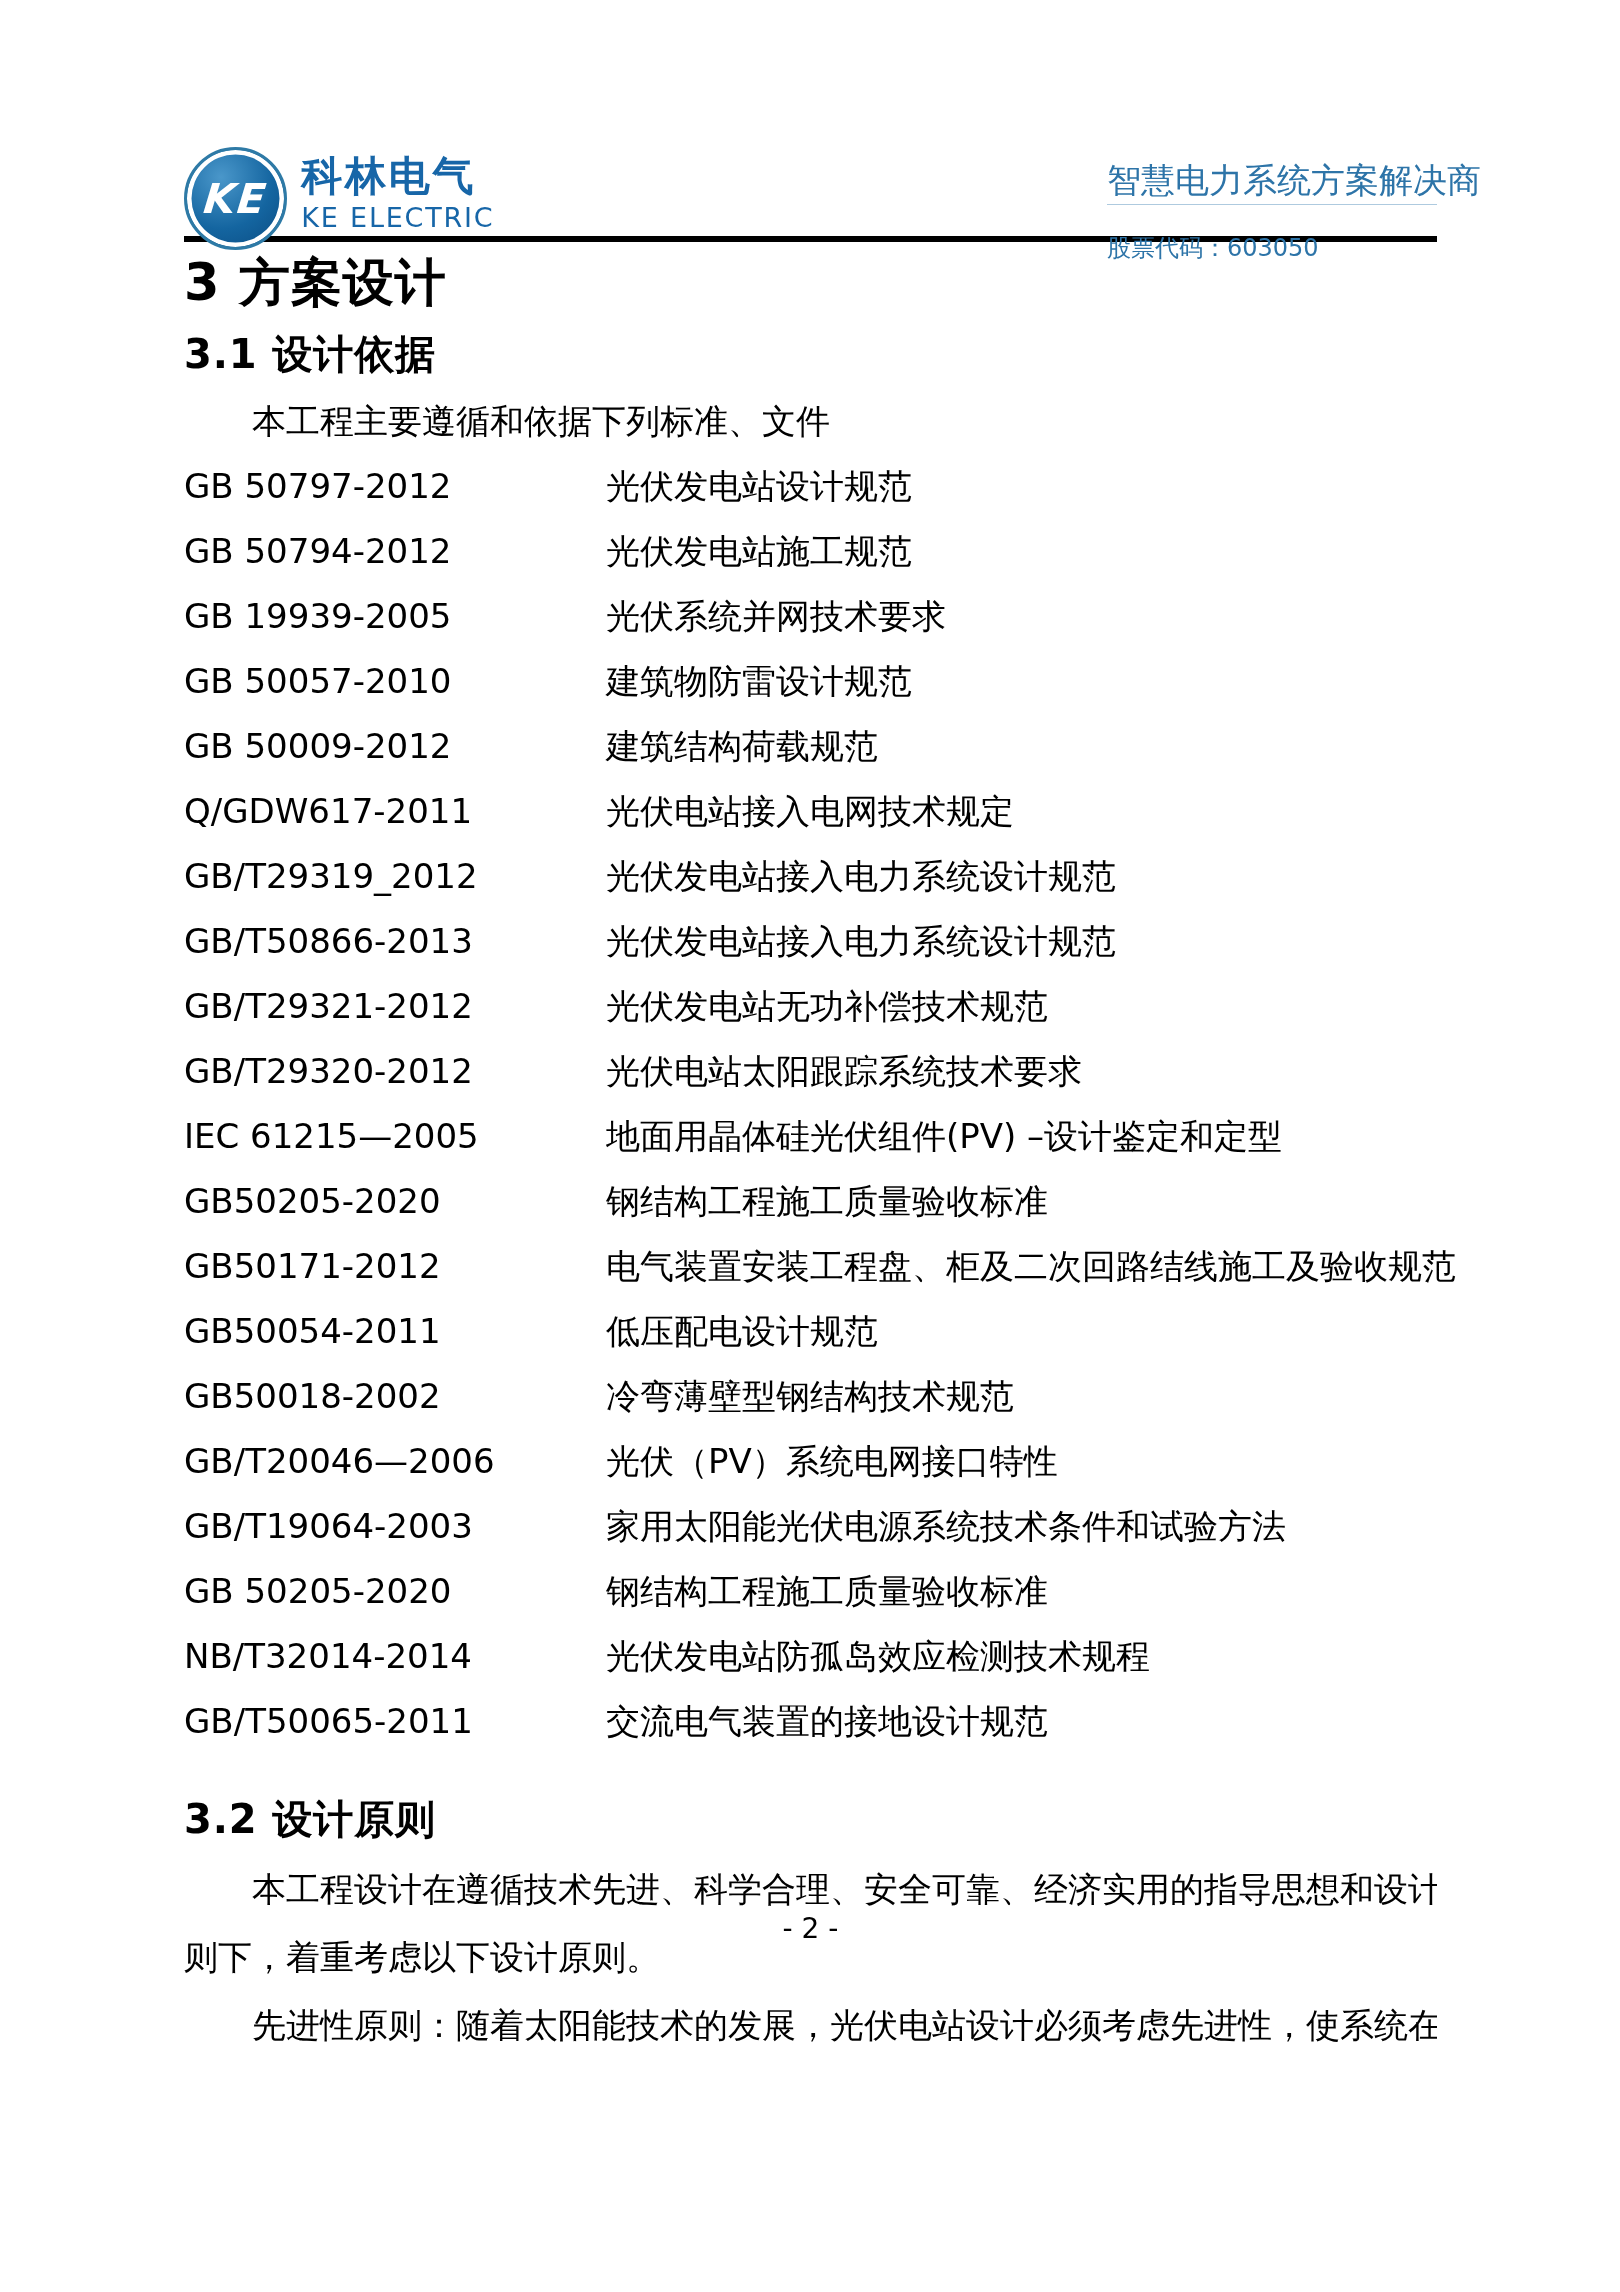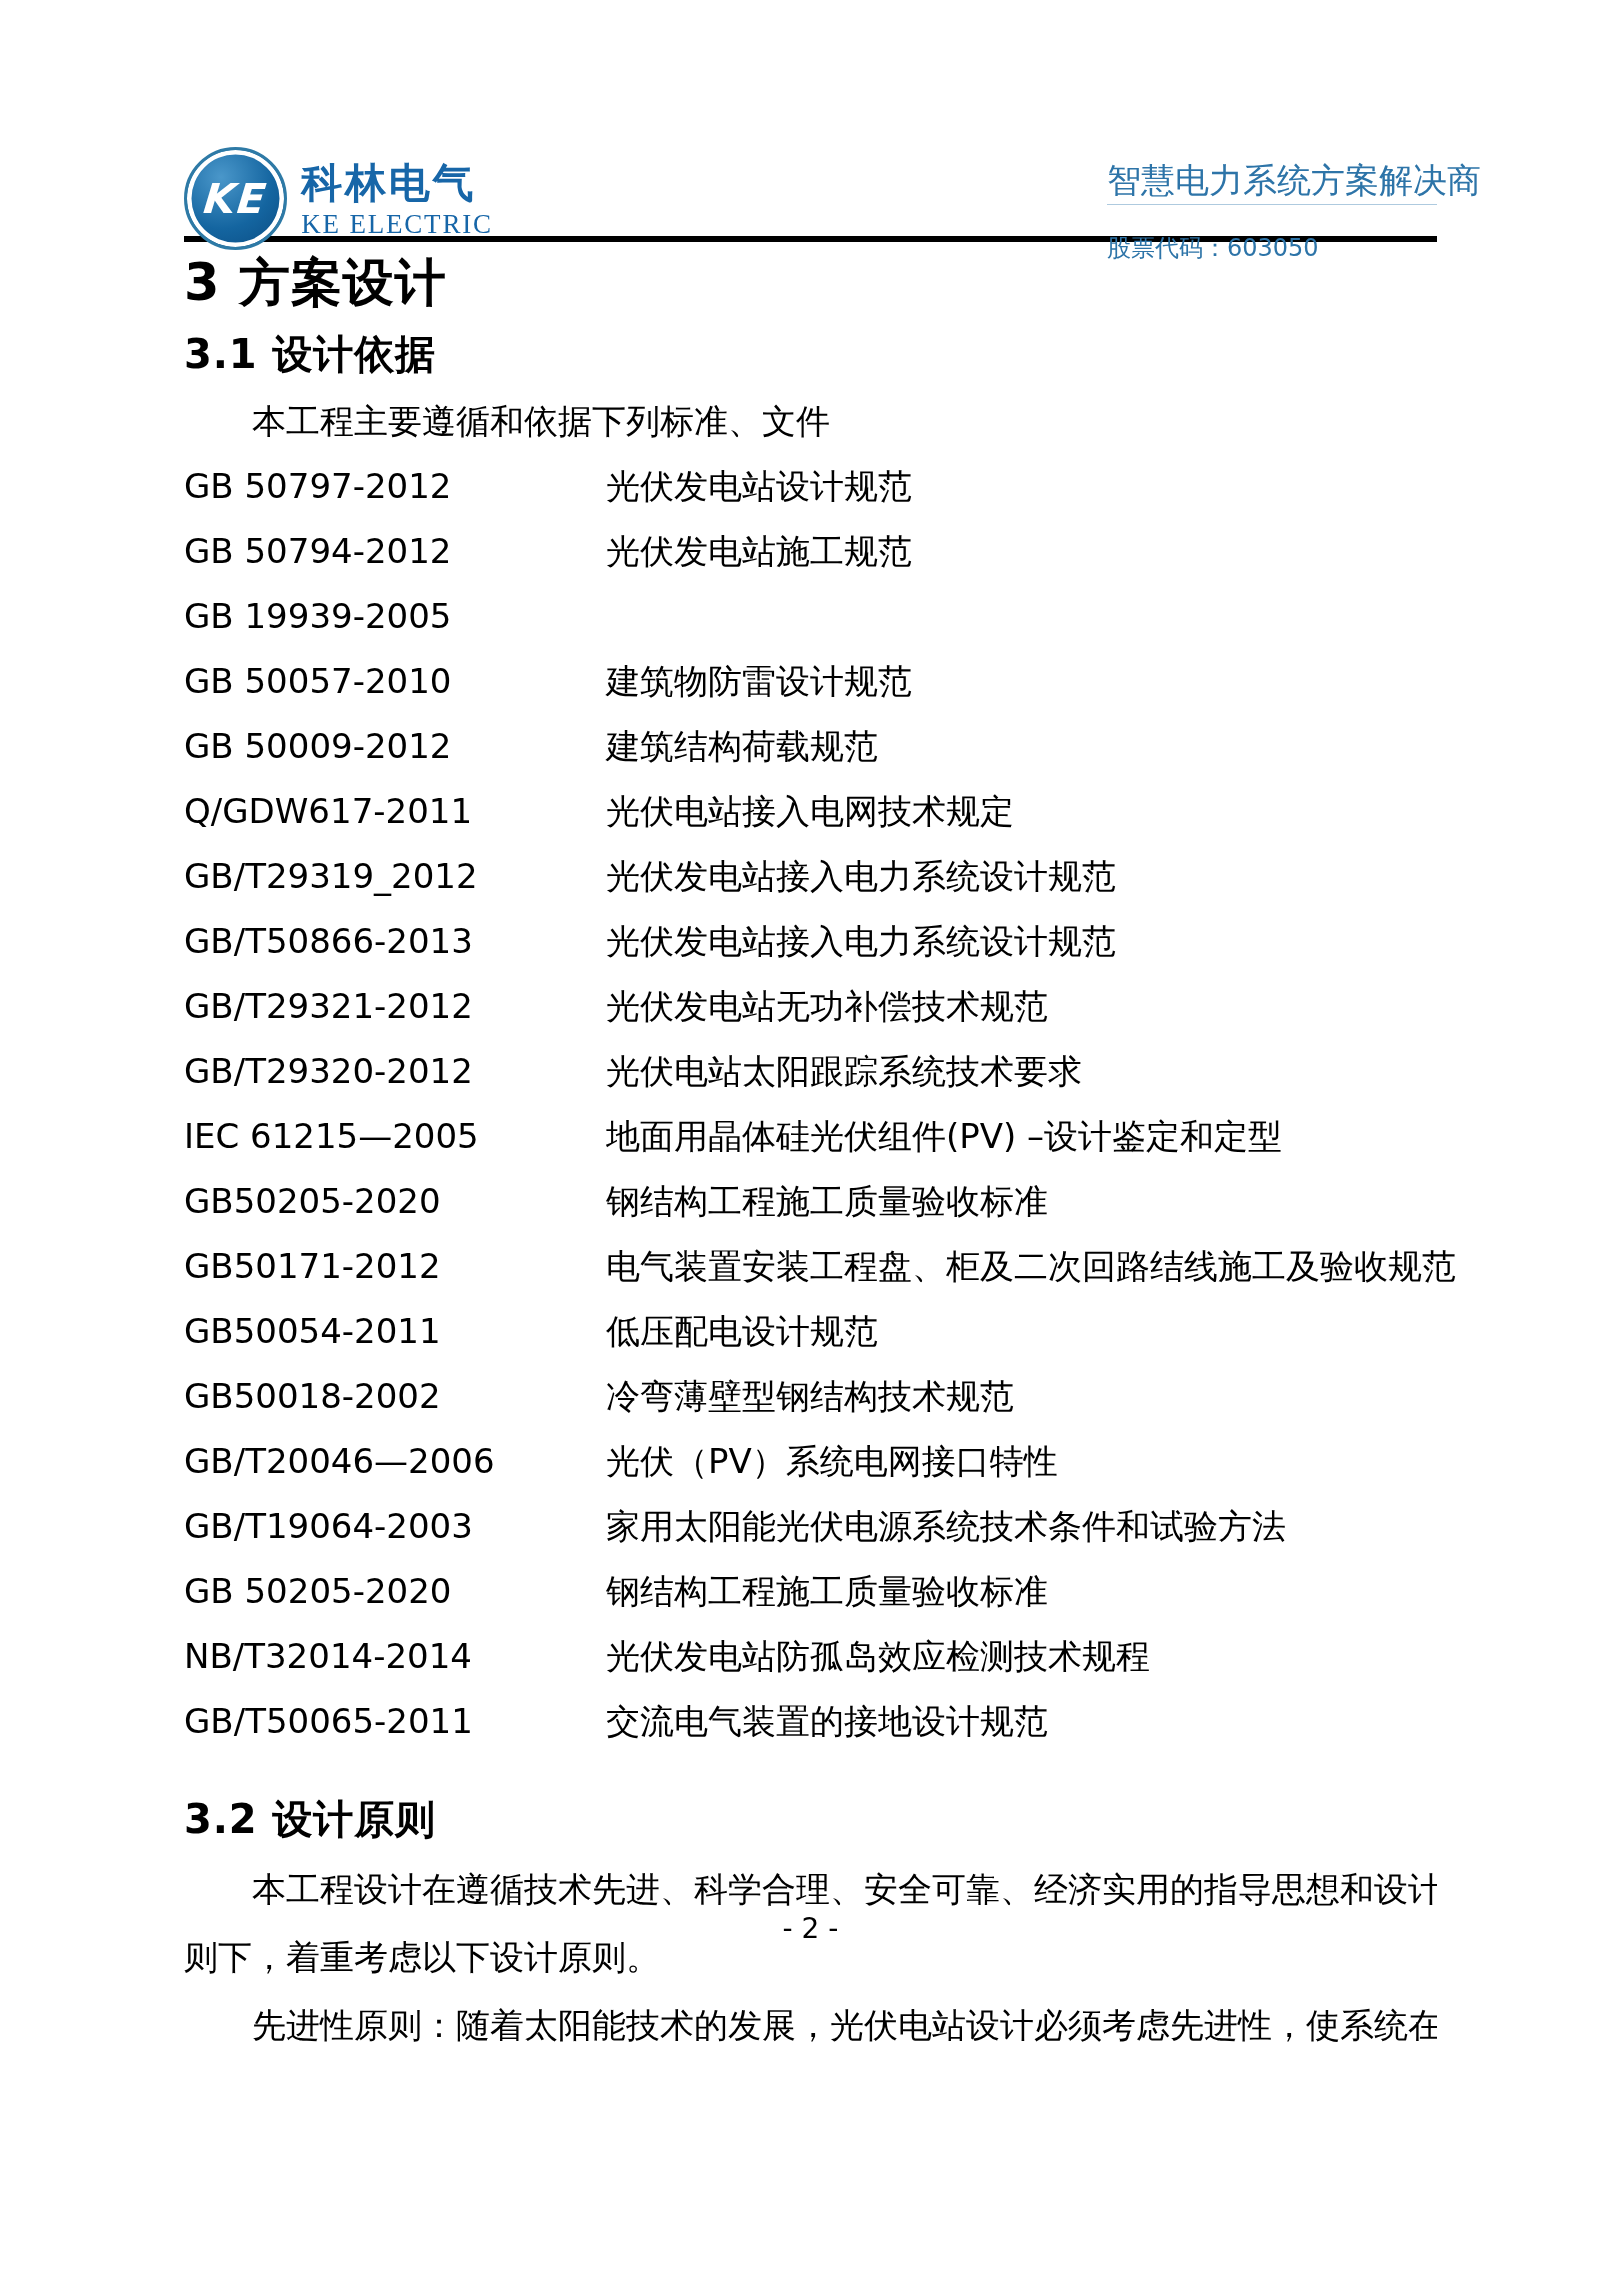--- a/index.html
+++ b/index.html
@@ -28,21 +28,21 @@
     background:radial-gradient(circle at 35% 28%,#4a97ca 0%,#1465a0 55%,#0a4a80 100%);
     border:3.6px solid #2e7aa6;
     box-shadow:inset 0 0 0 4.5px #ffffff;
     display:flex;align-items:center;justify-content:center;
     flex:none;
   }
   .logo-badge span{
     color:#ffffff;font-weight:bold;font-style:italic;
     font-size:41px;letter-spacing:1.8px;transform:skewX(-6deg);
   }
-  .logo-names{margin-top:16px;line-height:1;font-family:Liberation Serif, serif;}
+  .logo-names{margin-top:9px;line-height:1;}
   .company-cn{
     font-size:41px;font-weight:bold;color:var(--brand-blue);
     letter-spacing:2.7px;white-space:nowrap;
   }
   .company-en{
     font-size:27px;color:var(--brand-blue);letter-spacing:1.8px;
     margin-top:7.1px;white-space:nowrap;
   }
   .header-right{width:330px;margin-top:10.7px;flex:none;}
   .tagline{
@@ -123,20 +123,21 @@
       <div class="std-row">
         <span class="std-code">GB 50797-2012</span>
         <span class="std-title">光伏发电站设计规范</span>
       </div>
       <div class="std-row">
         <span class="std-code">GB 50794-2012</span>
         <span class="std-title">光伏发电站施工规范</span>
       </div>
       <div class="std-row">
         <span class="std-code">GB 19939-2005</span>
+        <span class="std-title">光伏系统并网技术要求</span>
       </div>
       <div class="std-row">
         <span class="std-code">GB 50057-2010</span>
         <span class="std-title">建筑物防雷设计规范</span>
       </div>
       <div class="std-row">
         <span class="std-code">GB 50009-2012</span>
         <span class="std-title">建筑结构荷载规范</span>
       </div>
       <div class="std-row">

